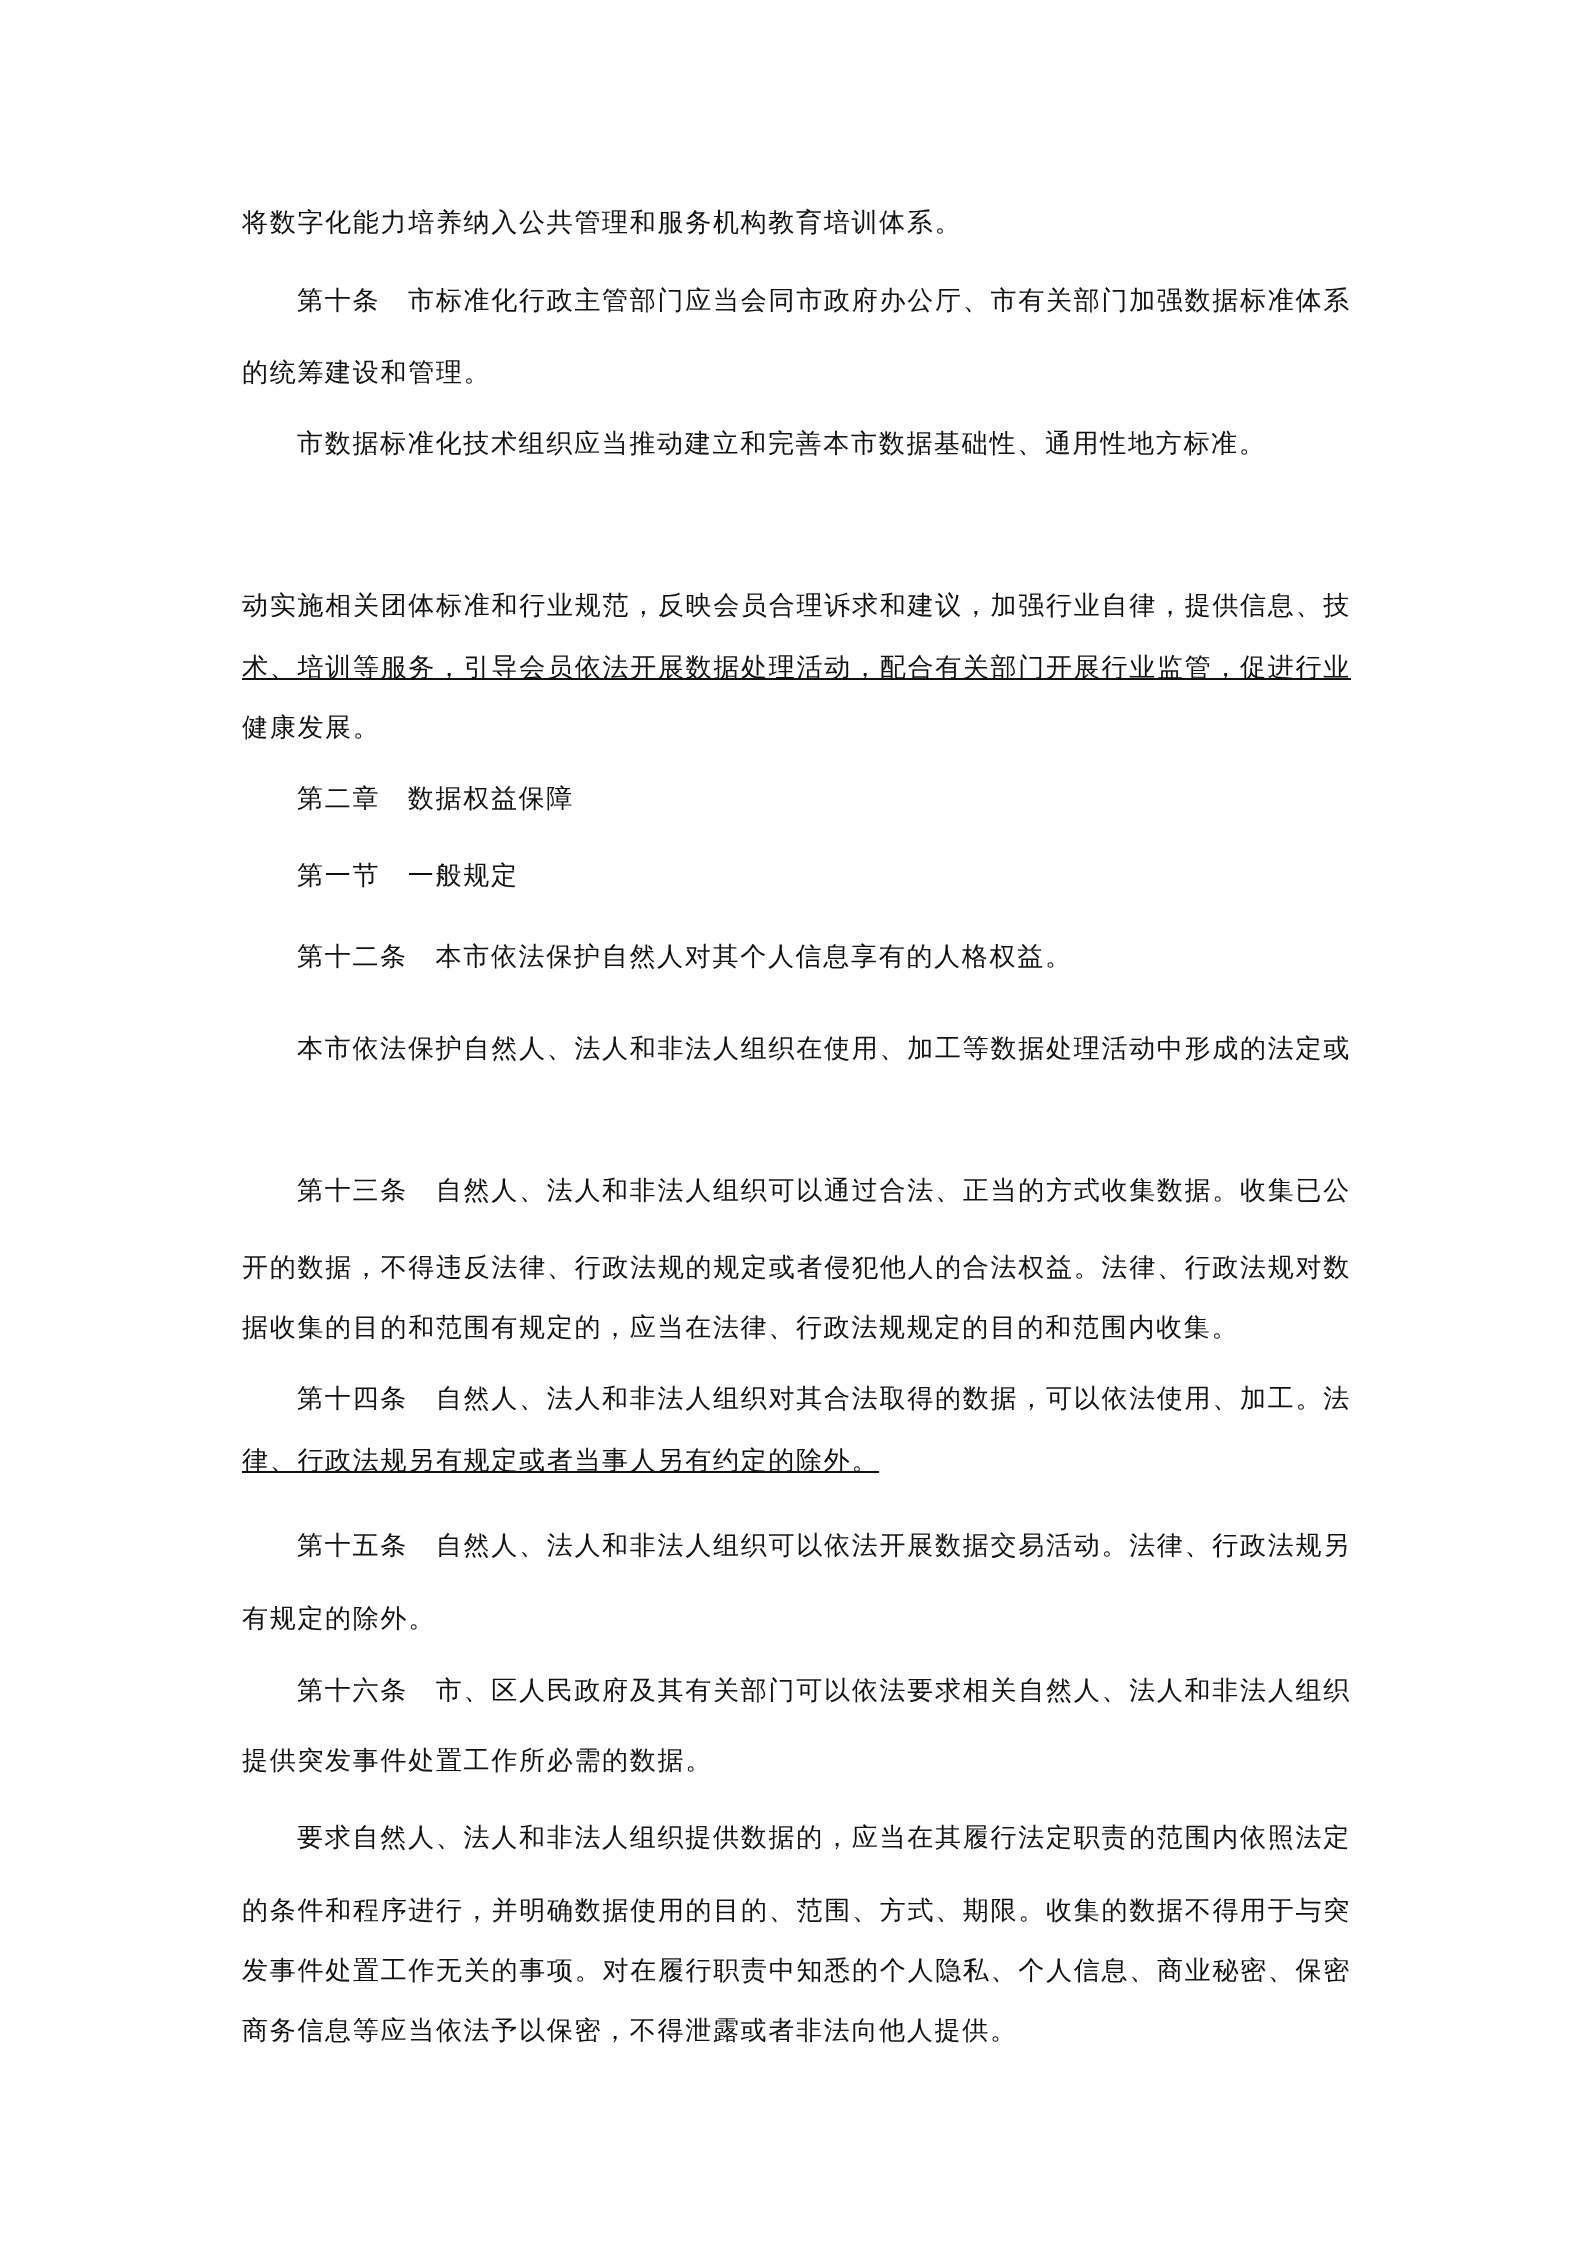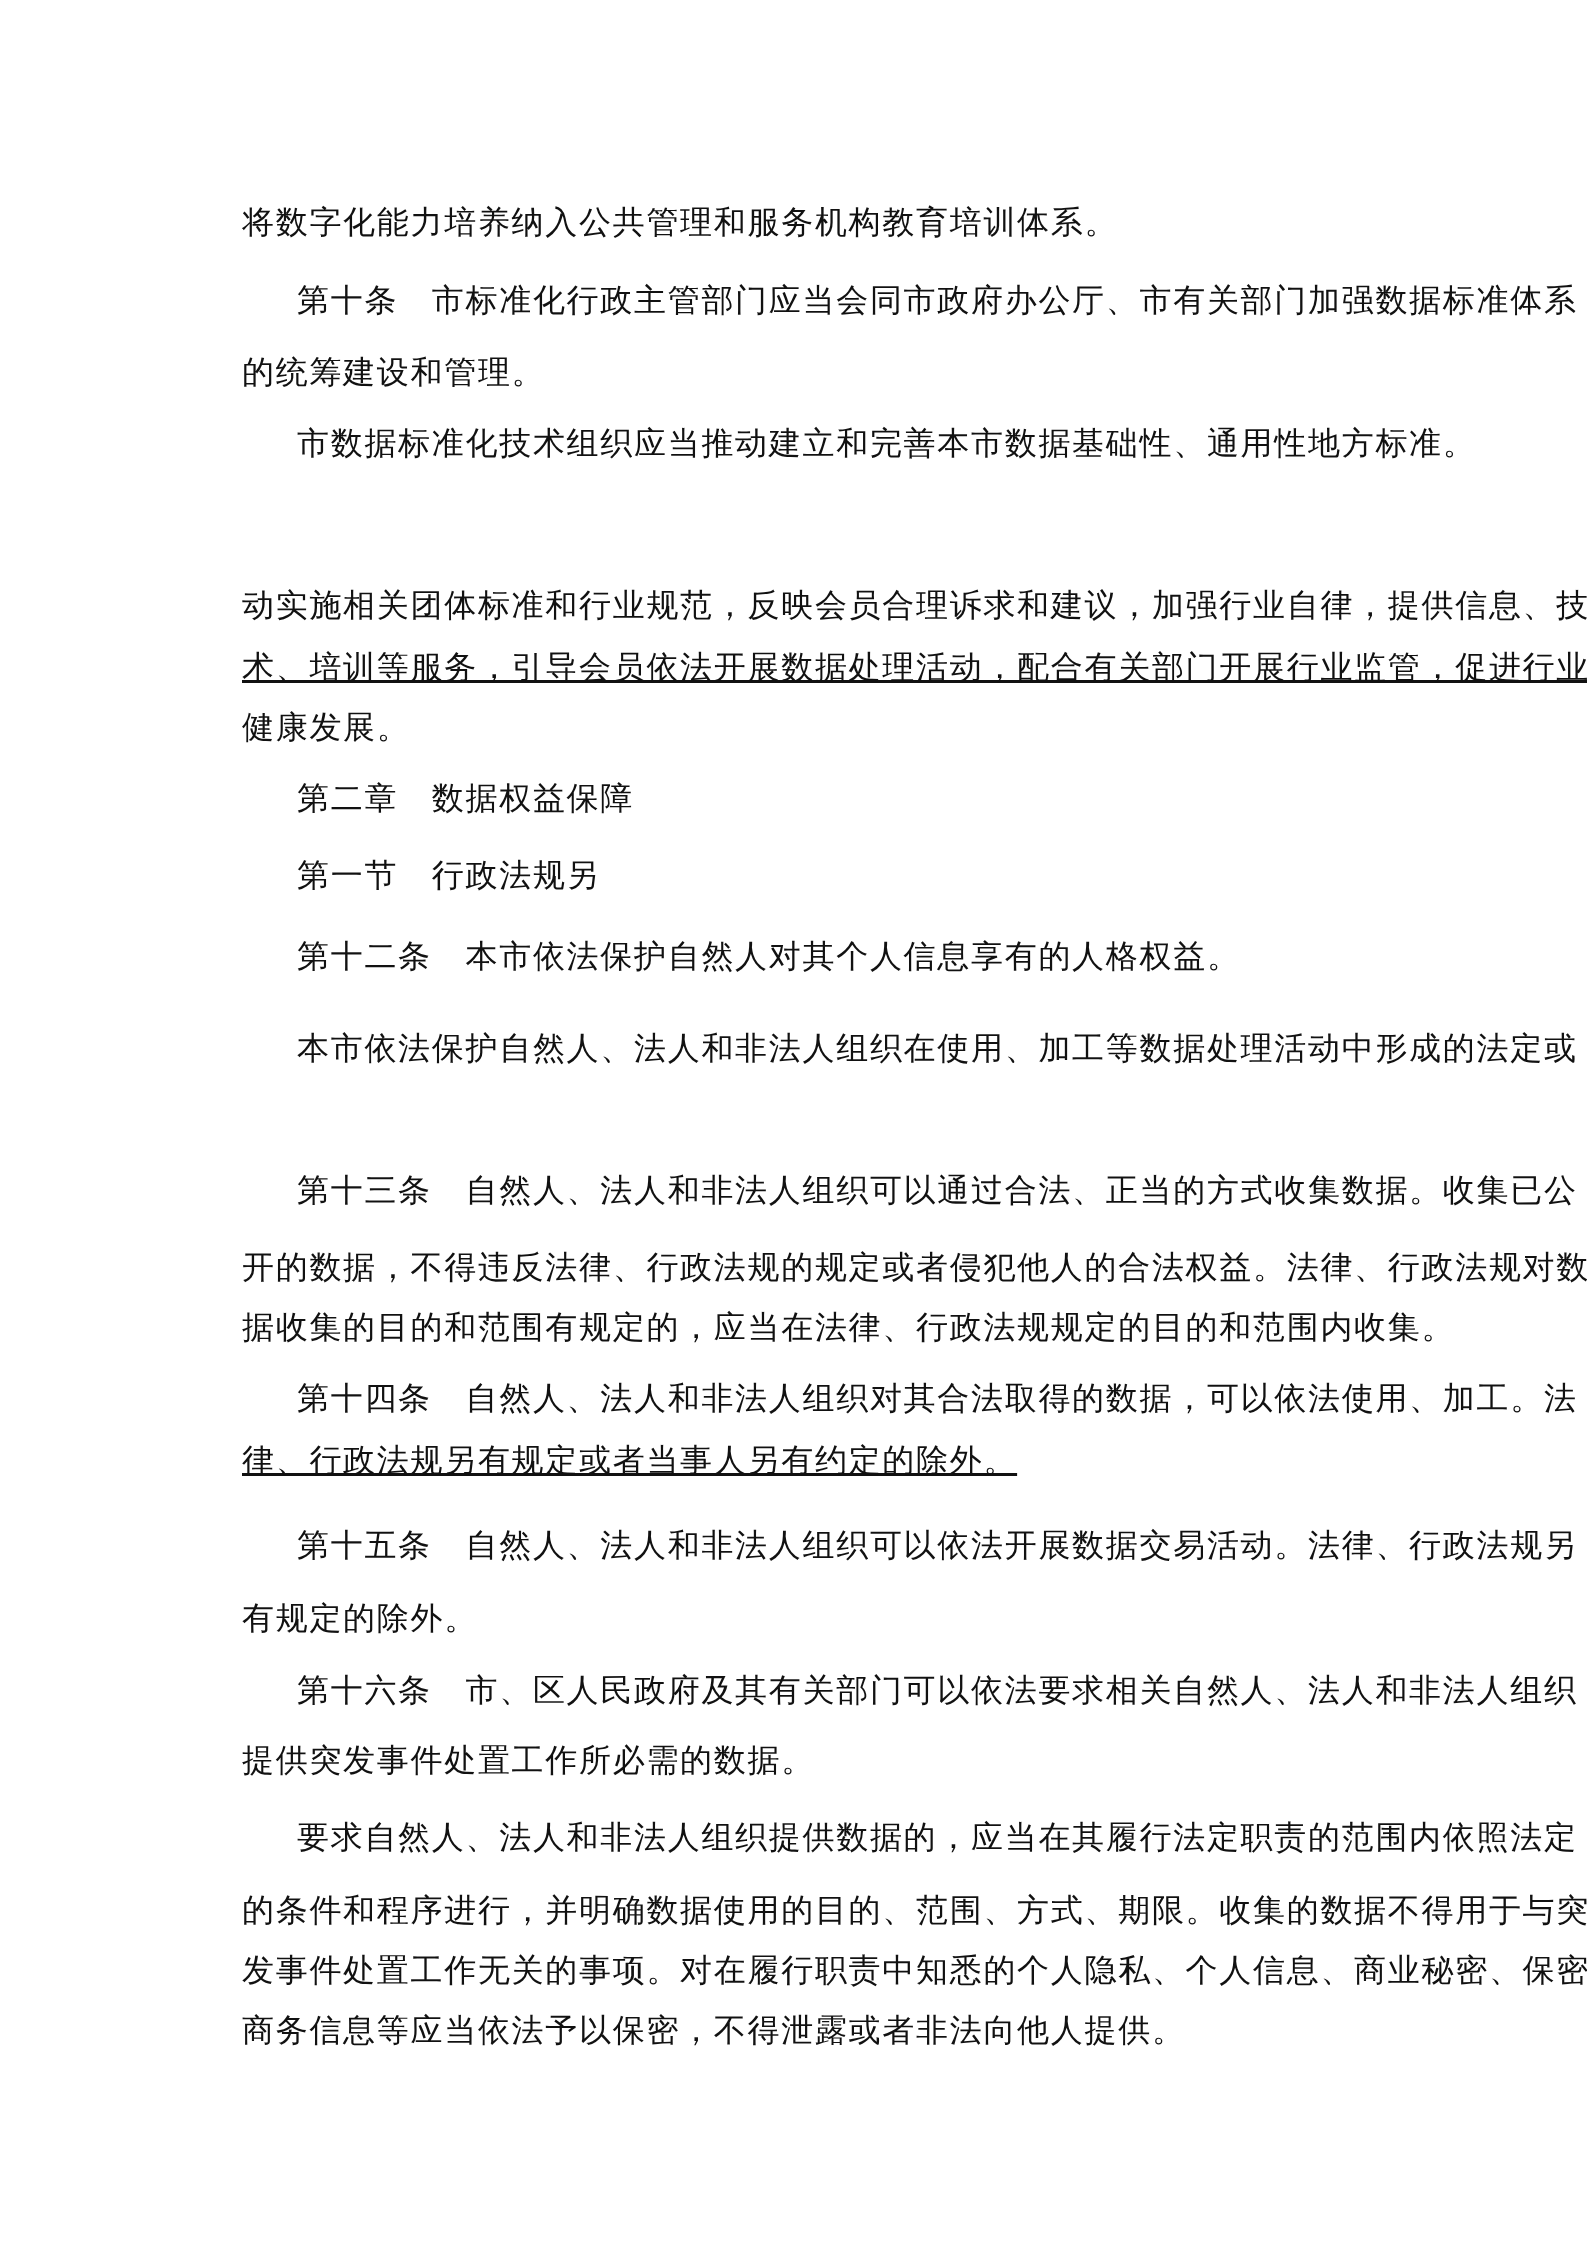--- a/index.html
+++ b/index.html
@@ -20,21 +20,21 @@
     left: 0; top: 0;
     width: 1587px;
     height: 2245px;
     background: #ffffff;
   }
   .line {
     position: absolute;
     left: 242px;
     height: 34px;
     line-height: 34px;
-    font-size: 32px;
+    font-size: 26px;
     white-space: nowrap;
     letter-spacing: 1.7px;
   }
   .line.indent { left: 297px; }
   .line.full {
     width: 1109px;
     text-align: justify;
     text-align-last: justify;
   }
   .line.indent.full { width: 1054px; }
@@ -44,21 +44,21 @@
 
 <div class="page">
   <div class="line" style="top: 205px;">将数字化能力培养纳入公共管理和服务机构教育培训体系。</div>
   <div class="line indent full" style="top: 283px;">第十条　市标准化行政主管部门应当会同市政府办公厅、市有关部门加强数据标准体系</div>
   <div class="line" style="top: 355px;">的统筹建设和管理。</div>
   <div class="line indent" style="top: 426px;">市数据标准化技术组织应当推动建立和完善本市数据基础性、通用性地方标准。</div>
   <div class="line full" style="top: 588px;">动实施相关团体标准和行业规范，反映会员合理诉求和建议，加强行业自律，提供信息、技</div>
   <div class="line full" style="top: 650px; text-decoration: underline;">术、培训等服务，引导会员依法开展数据处理活动，配合有关部门开展行业监管，促进行业</div>
   <div class="line" style="top: 710px;">健康发展。</div>
   <div class="line indent" style="top: 781px;">第二章　数据权益保障</div>
-  <div class="line indent" style="top: 858px;">第一节　行政法规另</div>
+  <div class="line indent" style="top: 858px;">第一节　一般规定</div>
   <div class="line indent" style="top: 939px;">第十二条　本市依法保护自然人对其个人信息享有的人格权益。</div>
   <div class="line indent full" style="top: 1031px;">本市依法保护自然人、法人和非法人组织在使用、加工等数据处理活动中形成的法定或</div>
   <div class="line indent full" style="top: 1173px;">第十三条　自然人、法人和非法人组织可以通过合法、正当的方式收集数据。收集已公</div>
   <div class="line full" style="top: 1250px;">开的数据，不得违反法律、行政法规的规定或者侵犯他人的合法权益。法律、行政法规对数</div>
   <div class="line" style="top: 1310px;">据收集的目的和范围有规定的，应当在法律、行政法规规定的目的和范围内收集。</div>
   <div class="line indent full" style="top: 1381px;">第十四条　自然人、法人和非法人组织对其合法取得的数据，可以依法使用、加工。法</div>
   <div class="line" style="top: 1443px; text-decoration: underline;">律、行政法规另有规定或者当事人另有约定的除外。</div>
   <div class="line indent full" style="top: 1528px;">第十五条　自然人、法人和非法人组织可以依法开展数据交易活动。法律、行政法规另</div>
   <div class="line" style="top: 1601px;">有规定的除外。</div>
   <div class="line indent full" style="top: 1673px;">第十六条　市、区人民政府及其有关部门可以依法要求相关自然人、法人和非法人组织</div>

